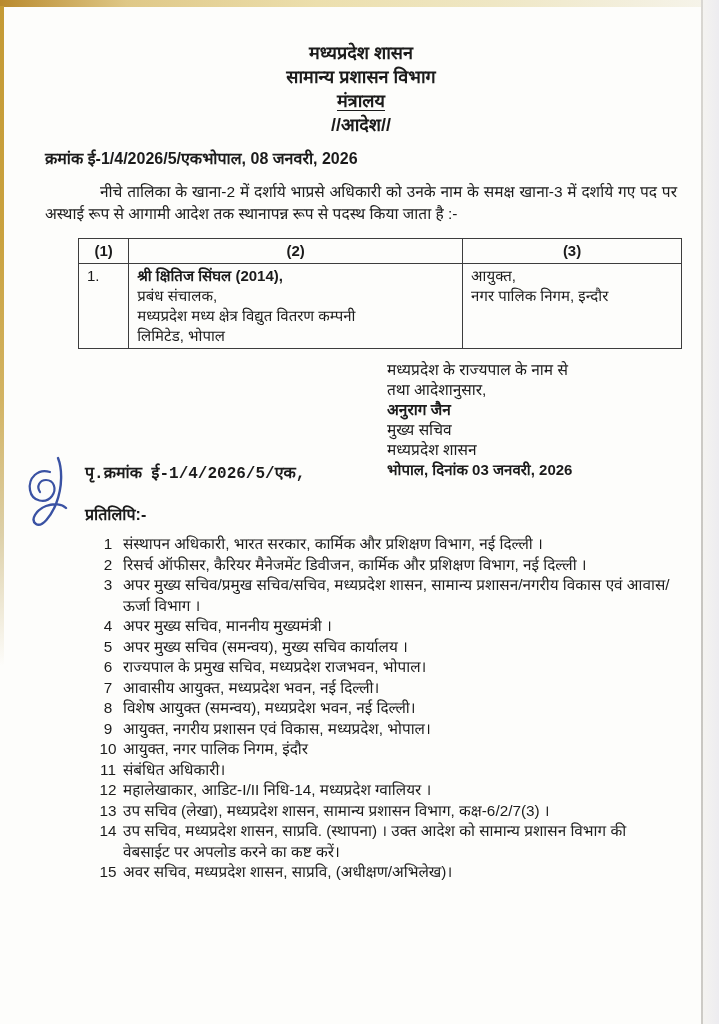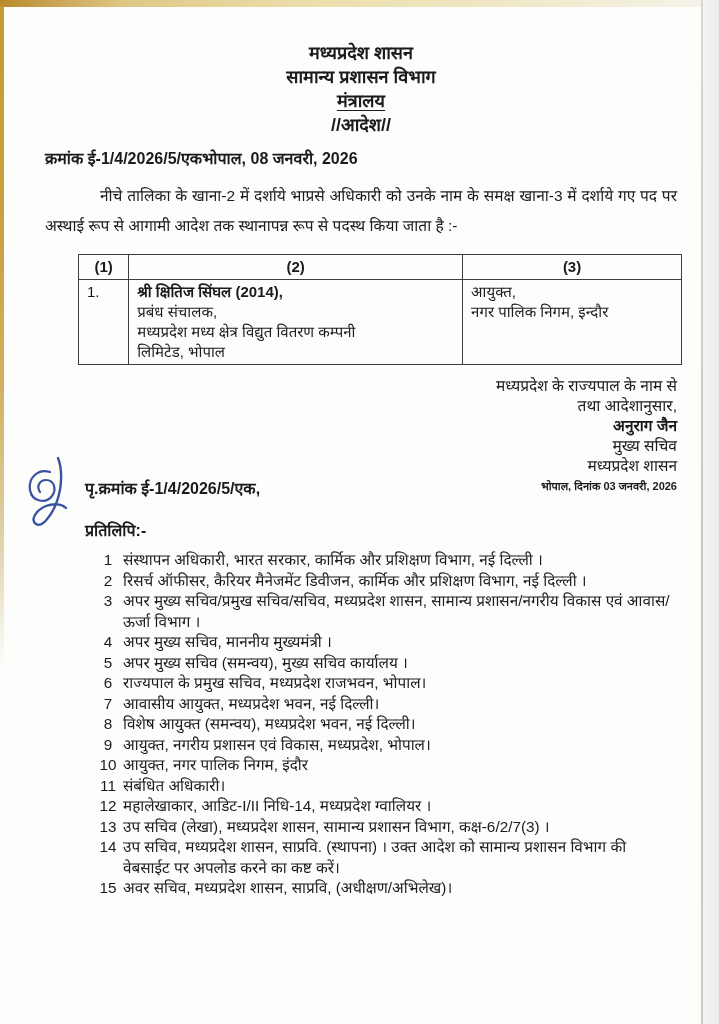--- a/index.html
+++ b/index.html
@@ -19,31 +19,31 @@
   .edge-right-area{position:absolute;top:0;right:0;width:16px;height:100%;
     background:linear-gradient(90deg,#f4f3f0,#edecf0);}
   .edge-right-line{position:absolute;top:0;right:16px;width:2px;height:100%;
     background:linear-gradient(180deg,#d9d7d2,#c7c5c0 60%,#cdcbc6);}
   .content{position:absolute;left:45px;right:42px;top:8px;margin-top:33px;}
   .b{font-weight:bold;}
   .center{text-align:center;}
   .hdr{font-size:18px;line-height:24px;font-weight:bold;}
   .hdr-underline{text-decoration:underline;text-underline-offset:3px;}
   .ref-row{display:flex;justify-content:flex-start;font-weight:bold;font-size:16px;margin-top:10px;}
-  .para{font-size:15.5px;line-height:30px;margin-top:12px;text-indent:55px;text-align:justify;}
+  .para{font-size:15.5px;line-height:22px;margin-top:12px;text-indent:55px;text-align:justify;}
   table.order{border-collapse:collapse;margin:13px 0 0 33px;width:604px;font-size:15px;}
   table.order th,table.order td{border:1.6px solid #3d3d3d;padding:2px 8px;vertical-align:top;line-height:20px;}
   table.order th{font-size:15.5px;text-align:center;font-weight:bold;}
   .col-sno{width:44px;}
   .col-officer{width:270px;}
   .num-row td{text-align:center;font-weight:bold;padding:2px 8px 3px;}
   .data-row td{padding:4px 8px 10px;}
-  .sig-block{width:290px;margin:11px 0 0 auto;text-align:right;font-size:15.5px;line-height:20px;}
-  .sig-block .last{font-size:11px;}
-  .endorse-ref{font-weight:bold;font-size:16px;margin:-19px 0 0 40px;}
+  .sig-block{width:290px;margin:11px 0 0 auto;text-align:left;font-size:15.5px;line-height:20px;}
+  .sig-block .last{font-size:15px;}
+  .endorse-ref{font-weight:bold;font-size:16px;margin:-19px 0 0 40px;font-family:Liberation Mono, monospace;}
   .copy-label{font-weight:bold;font-size:16px;margin:20px 0 0 40px;}
   ul.copies{list-style:none;margin:9px 0 0 53px;padding:0;font-size:15.3px;line-height:20.5px;width:578px;}
   ul.copies li{display:flex;align-items:flex-start;}
   ul.copies .num{flex:0 0 20px;text-align:center;margin-right:5px;}
   ul.copies .txt{flex:1;}
   .sig-scribble{position:absolute;left:20px;top:452px;width:62px;height:84px;}
 </style>
 </head>
 <body>
 

